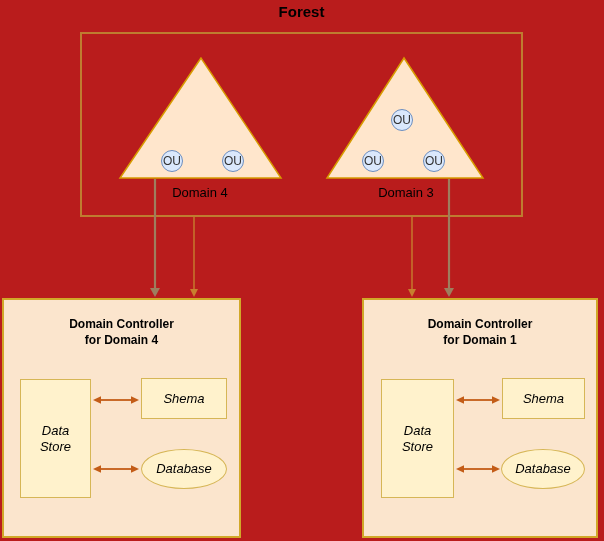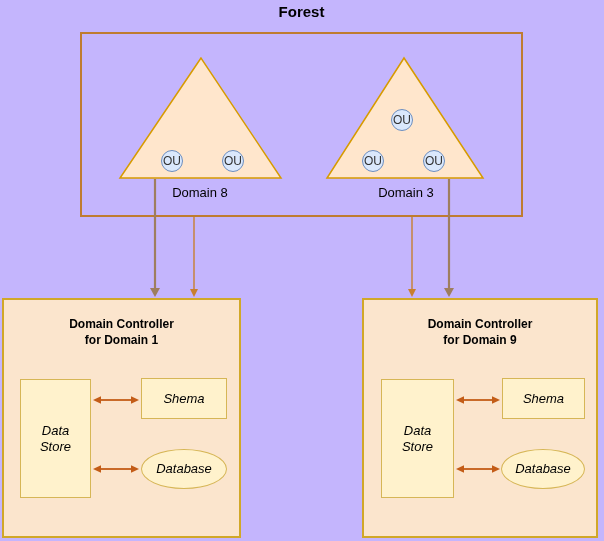--- a/index.html
+++ b/index.html
@@ -1,17 +1,17 @@
 <!DOCTYPE html>
 <html style="--forest-border: #bf7c30; --triangle-fill: #ffe6cc; --triangle-stroke: #d79b00; --ou-fill: #dae8fc; --ou-stroke: #6c8ebf; --dc-fill: #fbe5cd; --dc-border: #d1a828; --node-fill: #fff2cc; --node-border: #d6b656; --arrow-orange: #c35c17; --conn-brown: #9e7e5e; --conn-orange: #c87f2e; --text-color: #000000;"><head>
 <meta charset="utf-8">
 <style>
   * { margin:0; padding:0; box-sizing:border-box; }
   html,body { background:#ffffff; font-family:"Liberation Sans", sans-serif; color:var(--text-color,#000); }
-  .canvas { position:relative; width:604px; height:541px; background:#c4b5fd; overflow:hidden; }
+  .canvas { position:relative; width:604px; height:541px; background:#b91c1c; overflow:hidden; }
 
   svg.layer { position:absolute; left:0; top:0; width:604px; height:541px; pointer-events:none; }
   .under { z-index:0; }
   .over  { z-index:3; }
 
   .triangle { fill:var(--triangle-fill,#ffe6cc); stroke:var(--triangle-stroke,#d79b00); stroke-width:1.5; }
   .conn-brown { stroke:var(--conn-brown,#9e7e5e); stroke-width:2.2; }
   .conn-brown-head { fill:var(--conn-brown,#9e7e5e); }
   .conn-orange { stroke:var(--conn-orange,#c87f2e); stroke-width:1.4; }
   .conn-orange-head { fill:var(--conn-orange,#c87f2e); }
@@ -55,21 +55,21 @@
 <div class="canvas">
 
   <svg class="layer under" viewBox="0 0 604 541">
     <polygon class="triangle" points="201,58 120,178 281,178"></polygon>
     <polygon class="triangle" points="404,58 327,178 483,178"></polygon>
   </svg>
 
   <div class="forest-box"></div>
   <div class="forest-title">Forest</div>
 
-  <div class="domain-label d1">Domain 8</div>
+  <div class="domain-label d1">Domain 4</div>
   <div class="domain-label d2">Domain 3</div>
 
   <div class="ou" style="left:161px; top:150px;">
       <span>OU</span>
     </div>
   <div class="ou" style="left:222px; top:150px;">
       <span>OU</span>
     </div>
 
   <div class="ou" style="left:391px; top:109px;">
@@ -78,37 +78,37 @@
   <div class="ou" style="left:362px; top:150px;">
       <span>OU</span>
     </div>
   <div class="ou" style="left:423px; top:150px;">
       <span>OU</span>
     </div>
 
   <div class="dc-box dc1">
     <div class="dc-title">
       <div>Domain Controller</div>
-      <div>for Domain 1</div>
+      <div>for Domain 4</div>
     </div>
   </div>
   <div class="node ds1">
       <span class="label">Data Store</span>
     </div>
   <div class="node sc1">
       <span>Shema</span>
     </div>
   <div class="node db1">
       <span>Database</span>
     </div>
 
   <div class="dc-box dc2">
     <div class="dc-title">
       <div>Domain Controller</div>
-      <div>for Domain 9</div>
+      <div>for Domain 1</div>
     </div>
   </div>
   <div class="node ds2">
       <span class="label">Data Store</span>
     </div>
   <div class="node sc2">
       <span>Shema</span>
     </div>
   <div class="node db2">
       <span>Database</span>

